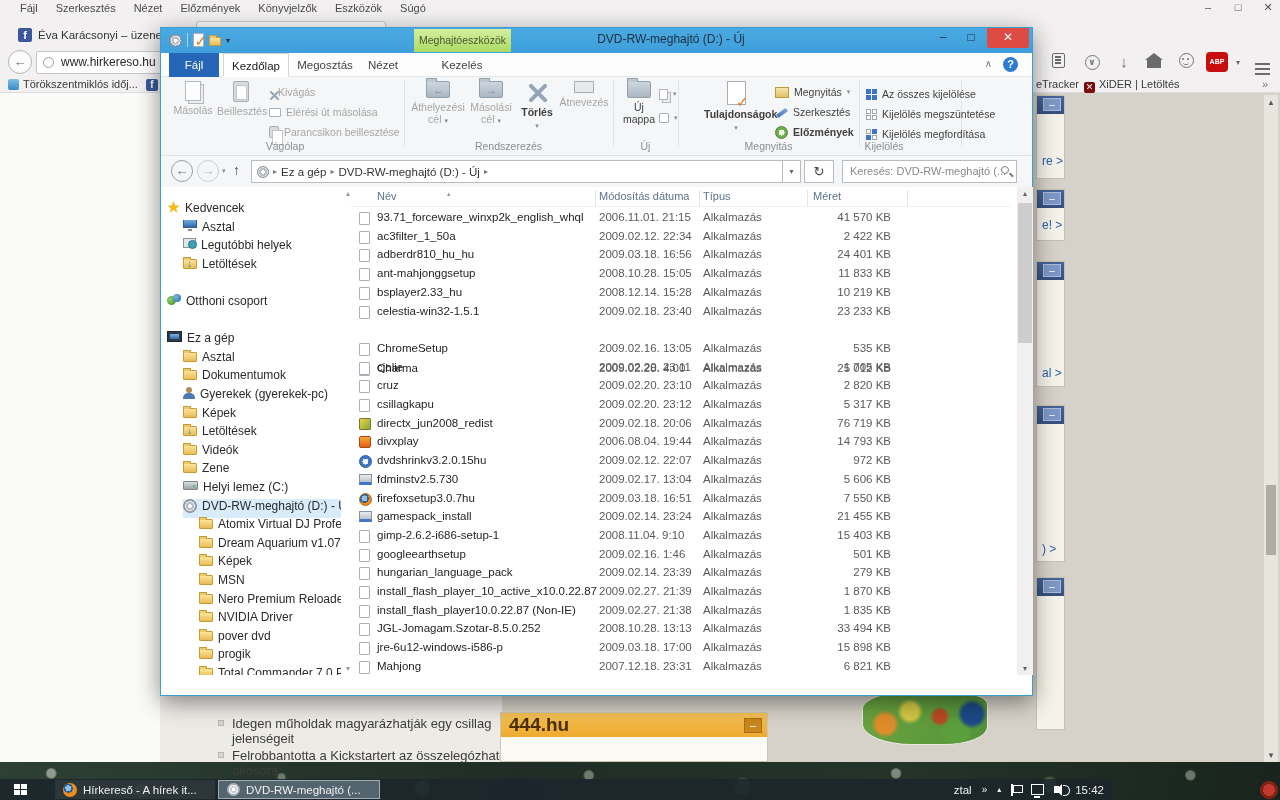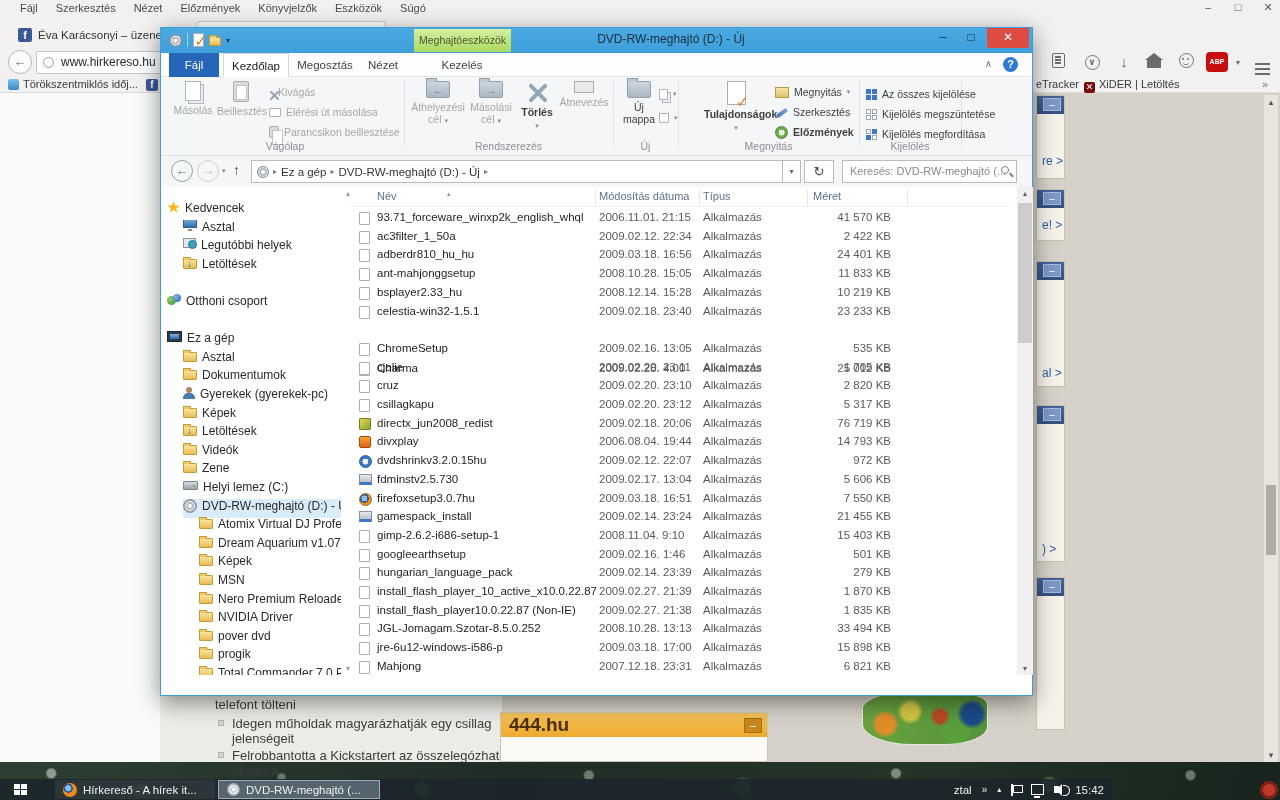--- a/index.html
+++ b/index.html
@@ -270,21 +270,20 @@
       </span>
       <span class="bm-item" style="left:1262px;color:#777">»</span>
     </div>
   </div>
 
   <div class="page">
     <div class="leftstrip"></div>
     <div class="foliage"></div>
     <div class="flower"></div>
     <div class="newsbg"></div>
-    <div class="news" style="left:215px;top:604px"><span>telefont tölteni</span></div>
     <div class="news" style="left:232px;top:623px"><span class="bullet"></span><span>Idegen műholdak magyarázhatják egy csillag jelenségeit</span></div>
     <div class="news" style="left:232px;top:655px"><span class="bullet"></span><span>Felrobbantotta a Kickstartert az összelegózható okosóra</span></div>
     <div class="p444">
       <div class="p444-h">
         <span class="p444-t">444.hu</span>
         <span class="p444-min">–</span>
       </div>
     </div>
     <div class="wmap"></div>
     <div id="sideboxes">
@@ -437,21 +436,21 @@
           <span>Az összes kijelölése</span>
       </div>
       <div class="smallrow en" style="left:705px;top:28px">
         <span class="sq4 none ic"></span>
           <span>Kijelölés megszüntetése</span>
       </div>
       <div class="smallrow en" style="left:705px;top:48px">
         <span class="sq4 inv ic"></span>
           <span>Kijelölés megfordítása</span>
       </div>
-      <div class="rib-glabel" style="left:698px;width:102px">Kijelölés</div>
+      <div class="rib-glabel" style="left:672px;width:102px">Kijelölés</div>
     </div>
 
     <div class="addr">
       <div class="circ" style="left:10px;border:1px solid #9aa0a6;color:#5f6a72">←</div>
       <div class="circ" style="left:36px;border:1px solid #ccd0d4;color:#bcc0c4">→</div>
       <span class="abs" style="left:61px;top:11px;font-size:7px;color:#8a8a8a">▾</span>
       <span class="abs" style="left:72px;top:6px;font-size:14px;color:#4a4a4a;font-weight:bold">↑</span>
       <div class="crumbbox">
         <span class="ic ic-disc" style="width:12px;height:12px"></span>
         <span class="crumb-sep">▸</span>

